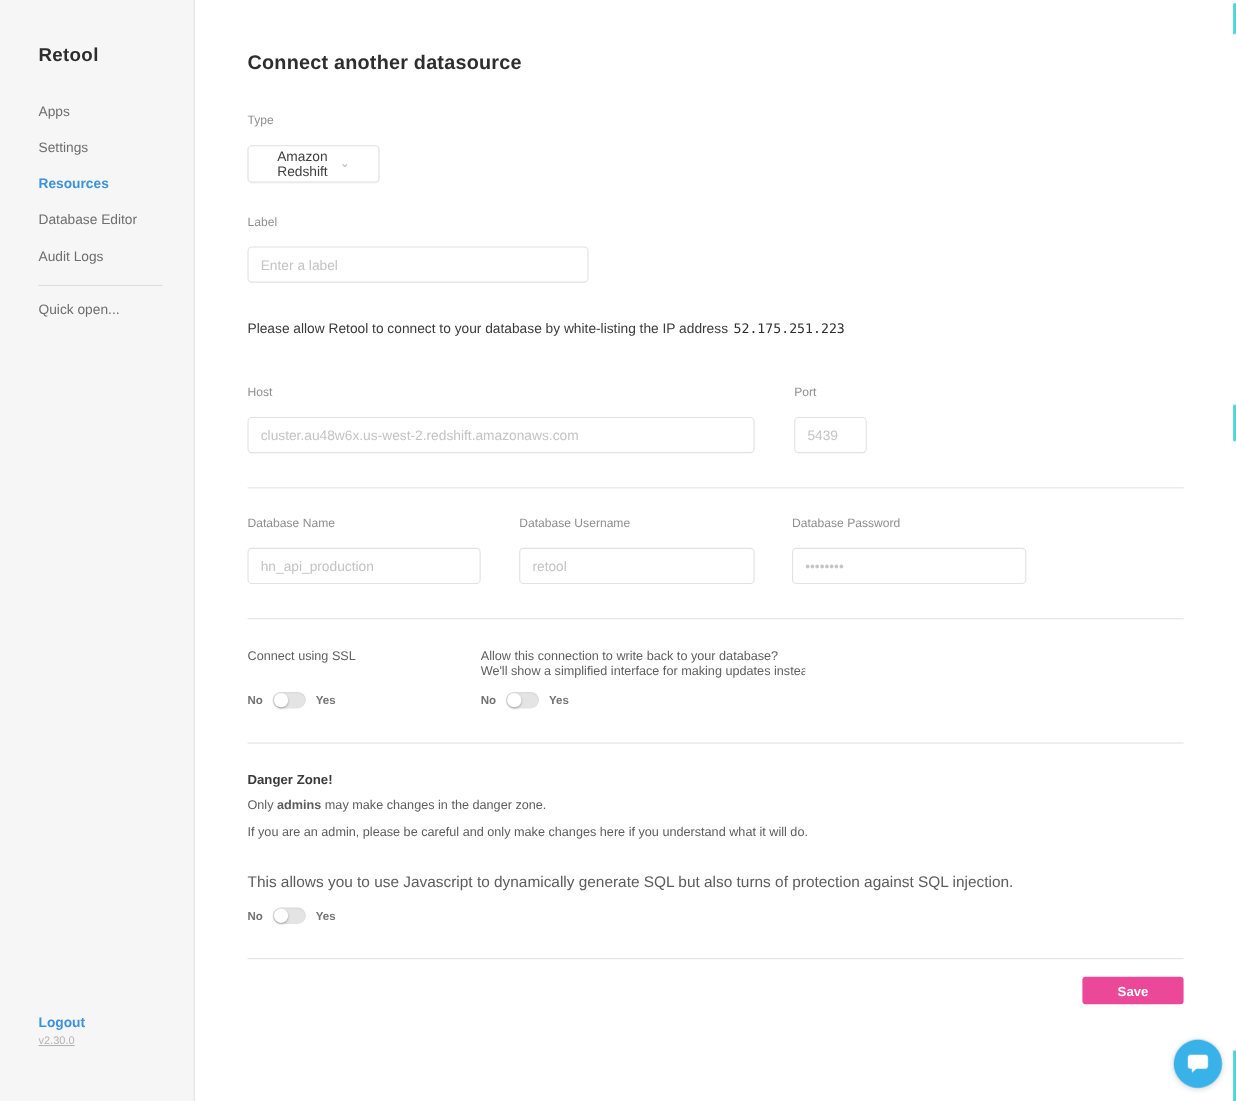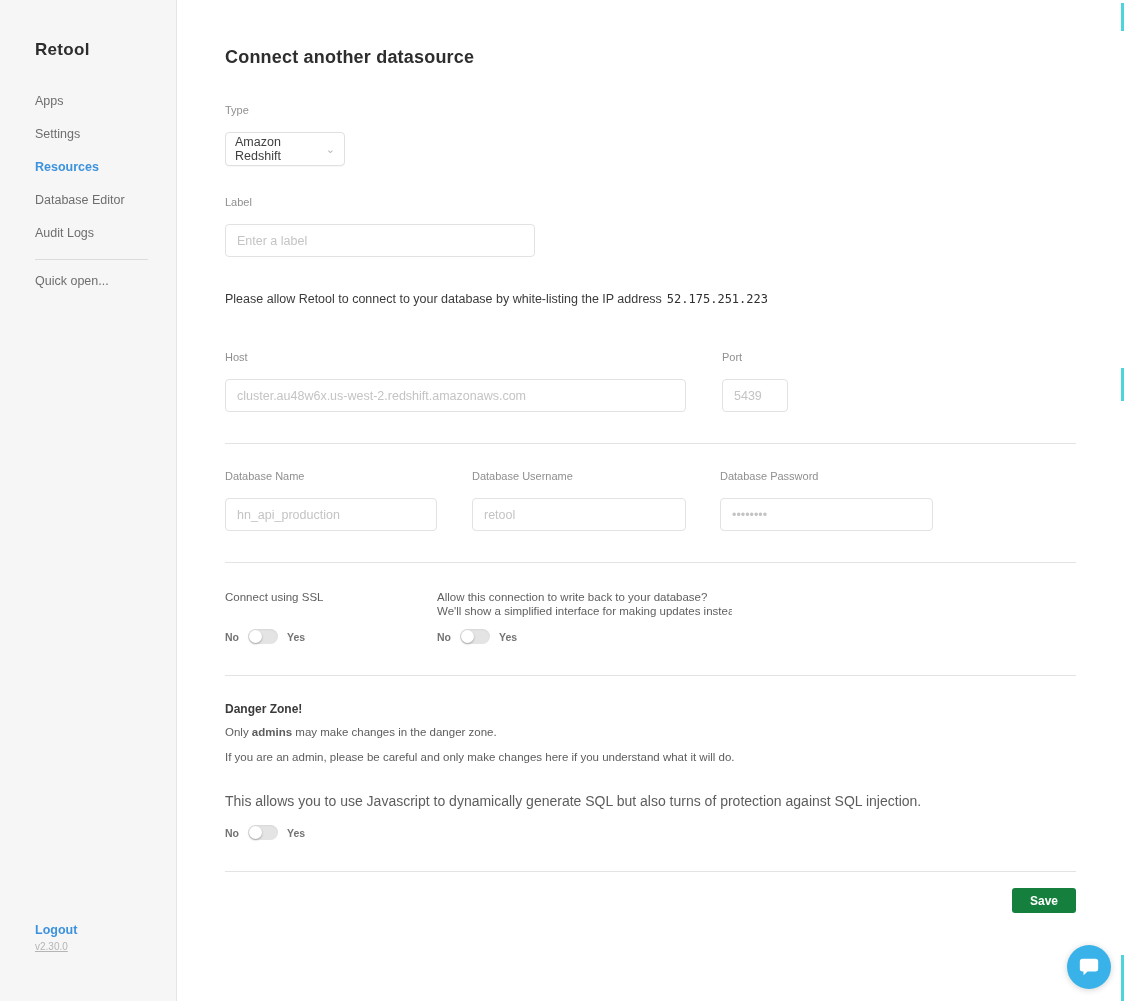--- a/index.html
+++ b/index.html
@@ -52,21 +52,21 @@
     font-family: inherit; outline: none; background: #fff;
     display: block;
   }
   .text-input::placeholder { color: #c4c4c4; opacity: 1; }
 
   .sec-type { margin-top: 36px; }
   .select-box {
     width: 120px; height: 34px;
     border: 1px solid #e0e0e0; border-radius: 4px;
     display: flex; align-items: center; justify-content: space-between;
-    padding: 0 9px; font-size: 12.5px; color: #3f3f3f;
+    padding: 0 26px; font-size: 12.5px; color: #3f3f3f;
     cursor: pointer; background: #fff;
     box-shadow: 0 1px 1px rgba(0,0,0,.03);
   }
   .chevron { color: #b8b8b8; font-size: 11px; line-height: 1; }
 
   .sec-label { margin-top: 30px; }
   .label-input { width: 310px; }
 
   .ip-line { margin-top: 35px; font-size: 12.5px; color: #3b3b3b; }
   .ip-mono { font-family: "DejaVu Sans Mono", monospace; font-size: 12px; margin-left: 5px; color: #2f2f2f; }
@@ -110,22 +110,22 @@
   .danger-note { font-size: 11.5px; color: #5d5d5d; margin-top: 10px; }
   .danger-caution { font-size: 11.5px; color: #5d5d5d; margin-top: 13px; }
   .prepared { margin-top: 30px; }
   .prepared-q { font-size: 11.5px; color: #4a4a4a; }
   .prepared-d { font-size: 14px; color: #5d5d5d; margin-top: 3px; }
   .prepared-toggle { margin-top: 16px; }
 
   .divider-last { margin-top: 30px; }
   .save-row { margin-top: 16px; display: flex; justify-content: flex-end; }
   .save-btn {
-    width: 64px; height: 25px;
-    background: #15803d; color: #fff;
+    width: 92px; height: 25px;
+    background: #ec4899; color: #fff;
     font-size: 12px; font-weight: 700;
     border: none; border-radius: 3px;
     cursor: pointer; font-family: inherit;
   }
 
   
   .intercom {
     position: fixed; right: 13px; bottom: 12px;
     width: 44px; height: 44px; border-radius: 50%;
     background: #38b2e8;

